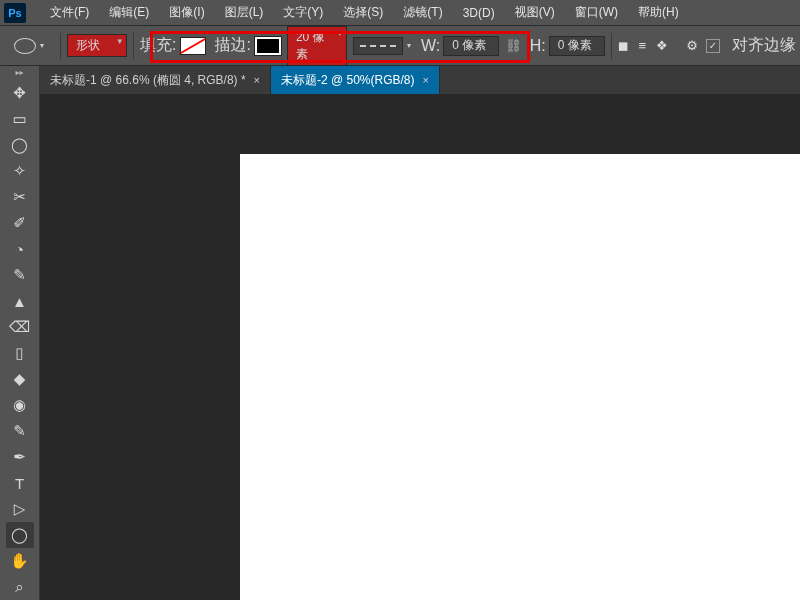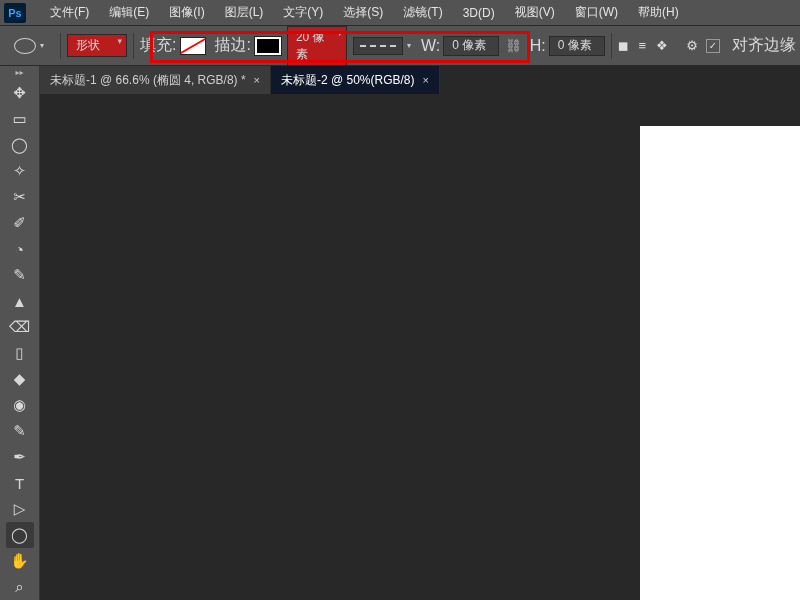--- a/index.html
+++ b/index.html
@@ -22,24 +22,24 @@
   .dash-line { width: 36px; height: 0; border-top: 2px dashed #ccc; }
   .chain-icon { color: #bbb; font-size: 13px; }
   .redbox { position: absolute; border: 3px solid #e20000; pointer-events: none; left: 150px; top: 31px; width: 380px; height: 32px; }
   .tool-icon { color: #ddd; font-size: 13px; }
   .checkbox { width: 14px; height: 14px; border: 1px solid #999; display: inline-flex; align-items: center; justify-content: center; color: #ddd; font-size: 10px; margin-right:4px; }
   .main { display: flex; height: calc(600px - 26px - 40px); }
   .tools-col { width: 40px; background: #535353; display: flex; flex-direction: column; align-items: center; padding-top: 2px; border-right: 1px solid #383838;}
   .expander { color: #bbb; font-size: 8px; height: 12px; }
   .tool { width: 28px; height: 26px; display: flex; align-items: center; justify-content: center; color: #d8d8d8; font-size: 15px; border-radius: 2px; }
   .tool.selected { background: #3a3a3a; }
-  .workspace { flex: 1; background: #282828; display: flex; flex-direction: row; }
+  .workspace { flex: 1; background: #282828; display: flex; flex-direction: column; }
   .tabs { height: 28px; background: #3a3a3a; display: flex; align-items: stretch; }
   .tab { display: flex; align-items: center; padding: 0 10px; color: #cfcfcf; font-size: 12px; border-right: 1px solid #2c2c2c; }
-  .tab.active { background: #0f172a; color: #fff; justify-content: flex-end; }
+  .tab.active { background: #0369a1; color: #fff; justify-content: flex-end; }
   .tab-close { color: #cfcfcf; font-size: 11px; margin-left: 8px; }
   .canvas-area { flex: 1; position: relative; background: #282828; }
   .canvas { position: absolute; left: 200px; top: 60px; width: 700px; height: 560px; background: #fff; }
   .right-opts { display:flex; align-items:center; gap:8px; margin-left:auto; padding-right:4px;}
 </style>
 </head>
 <body>
 
 <div class="menubar">
   <div class="ps-logo">Ps</div>

